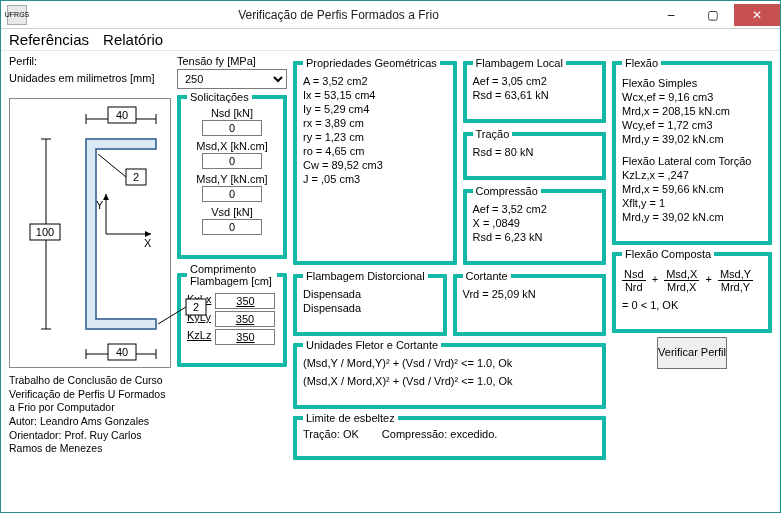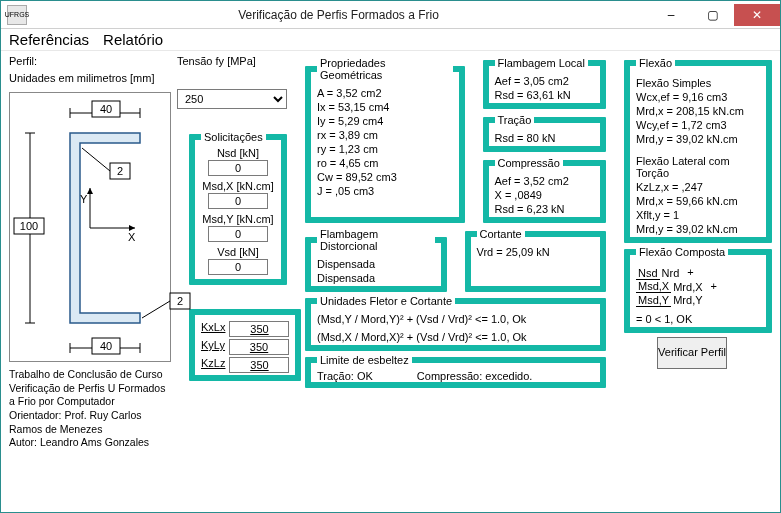--- a/index.html
+++ b/index.html
@@ -58,81 +58,81 @@
 }
 .menubar span { font-size: 15px; text-align: center; }
 .content {
   flex: 1;
   padding: 4px 8px 8px 8px;
   display: flex;
   gap: 6px;
 }
 .col { display:flex; flex-direction:column; }
 .col1 { width: 162px; }
-.col2 { width: 110px; gap: 20px; }
+.col2 { width: 110px; }
 .col3 { flex:1; }
 .col4 { width: 160px; }
 
 label.small { font-size: 11px; margin-bottom: 2px; display:block; }
 select, input[type=text] {
   font-family: inherit;
   font-size: 11px;
   border: 1px solid #7a7a7a;
   background: #fff;
   padding: 1px 3px;
 }
 select { height: 20px; }
 
 fieldset {
-  border: 6px solid #14b8a6;
+  border: 4px solid #14b8a6;
   border-radius: 1px;
-  padding: 4px 6px 0 6px;
+  padding: 4px 6px 16px 6px;
   margin-top: 2px;
   font-size: 11px;
-  margin-left: 12px;
 }
 fieldset legend {
   font-size: 11px;
   padding: 0 3px;
 }
 .fval { margin: 2px 0; }
 .sol-input {
   width: 60px;
   text-align: center;
   display:block;
   margin: 1px auto 4px auto;
 }
 .sol-label { text-align:center; font-size:11px; }
 .cflam-row { display:flex; align-items:flex-start; gap:4px; margin:2px 0;text-decoration:underline;}
 .cflam-row input { width: 60px; text-align:center; }
 
 .diagram {
   border: 1px solid #888;
-  margin-top: 6px;
+  margin-top: 12px;
   height: 270px;
   position: relative;
   background: #fff;
+  padding-left: 16px;
 }
 .credits {
   font-size: 10.5px;
   line-height: 1.3;
   margin-top: 6px;
 }
 
 .row2 { display:flex; gap:6px; }
 .verify-btn {
   width: 70px; height: 32px;
   border: 1px solid #707070;
   background: #efefef;
   font-size: 11px;
   line-height:1.2;
   display:flex;align-items:center;justify-content:center;
   margin: 4px auto 0 auto;
 }
-.frac { display:inline-flex; flex-direction:row; align-items:center; font-size:11px; vertical-align:middle;}
+.frac { display:inline-flex; flex-direction:column; align-items:center; font-size:11px; vertical-align:middle;}
 .frac .top { border-bottom:1px solid #000; padding:0 2px;}
 .frac .bot { padding:0 2px;}
 .plus { padding: 0 3px; }
 </style>
 </head>
 <body>
 
 <div class="window">
   <div class="titlebar">
     <div class="titlebar-icon">UFRGS</div>
@@ -191,22 +191,22 @@
           <text x="118" y="148" font-size="11">X</text>
           <line x1="80" y1="135" x2="80" y2="95" stroke="#000"></line>
           <polygon points="80,95 77,101 83,101" fill="#000"></polygon>
           <text x="70" y="110" font-size="11">Y</text>
         </svg>
       </div>
 
       <div class="credits">
         <div>Trabalho de Conclusão de Curso</div>
         <div>Verificação de Perfis U Formados a Frio por Computador</div>
+        <div>Autor: Leandro Ams Gonzales</div>
         <div>Orientador: Prof. Ruy Carlos Ramos de Menezes</div>
-        <div>Autor: Leandro Ams Gonzales</div>
       </div>
     </div>
 
     <div class="col col2">
       <label class="small">Tensão fy [MPa]</label>
       <select style="width:100%">
         <option>250</option>
       </select>
 
       <fieldset>
@@ -215,20 +215,21 @@
         <input type="text" class="sol-input" value="0" style="">
         <div class="sol-label">Msd,X [kN.cm]</div>
         <input type="text" class="sol-input" value="0" style="">
         <div class="sol-label">Msd,Y [kN.cm]</div>
         <input type="text" class="sol-input" value="0" style="">
         <div class="sol-label">Vsd [kN]</div>
         <input type="text" class="sol-input" value="0" style="">
       </fieldset>
 
       <fieldset style="margin-top:4px">
+        <legend>Comprimento Flambagem [cm]</legend>
         <div class="cflam-row">
           <span>KxLx</span>
           <input type="text" value="350" style="">
         </div>
         <div class="cflam-row">
           <span>KyLy</span>
           <input type="text" value="350" style="">
         </div>
         <div class="cflam-row">
           <span>KzLz</span>
@@ -283,21 +284,21 @@
       </div>
 
       <fieldset style="margin-top:3px">
         <legend>Unidades Fletor e Cortante</legend>
         <div class="fval">(Msd,Y / Mord,Y)² + (Vsd / Vrd)²    &lt;= 1.0, Ok</div>
         <div class="fval" style="margin-top:6px">(Msd,X / Mord,X)² + (Vsd / Vrd)²    &lt;= 1.0, Ok</div>
       </fieldset>
 
       <fieldset style="margin-top:3px">
         <legend>Limite de esbeltez</legend>
-        <div style="display:flex; gap:44px">
+        <div style="display:flex; gap:23px">
           <span>Tração: OK</span>
           <span>Compressão: excedido.</span>
         </div>
       </fieldset>
     </div>
 
     <div class="col col4">
       <fieldset>
         <legend>Flexão</legend>
         <div class="fval" style="margin-top:4px">Flexão Simples</div>

